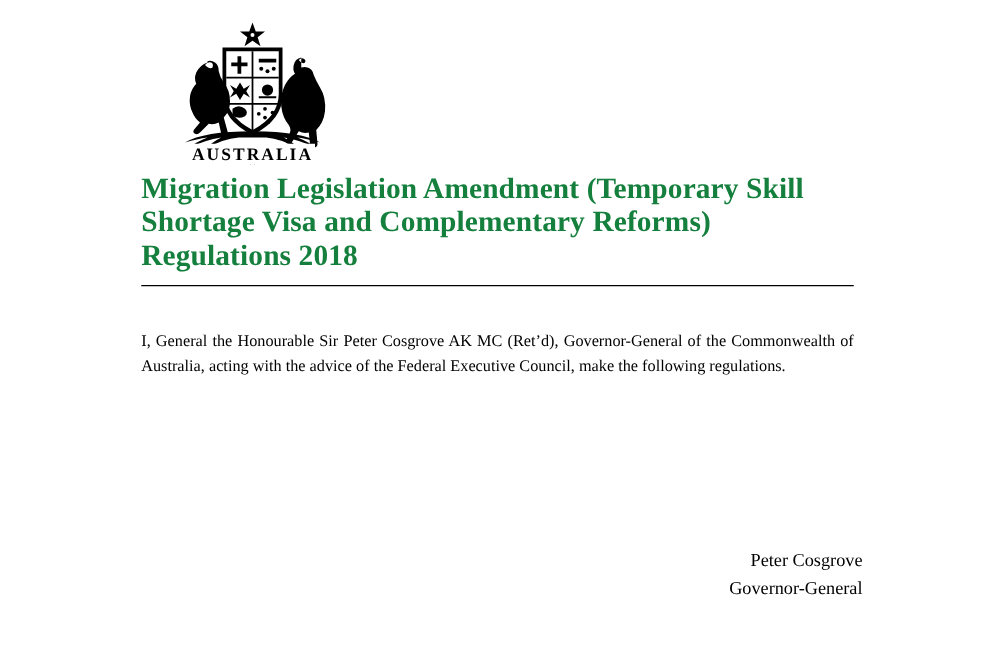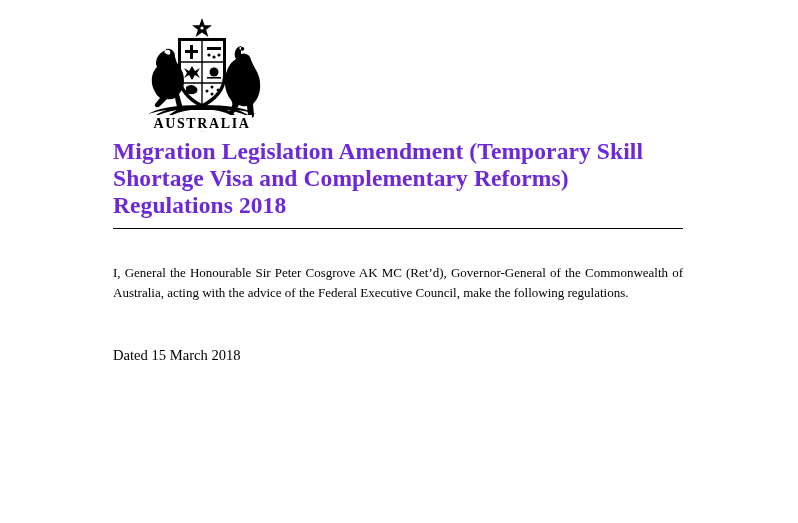--- a/index.html
+++ b/index.html
@@ -38,21 +38,21 @@
     top: 138px;
     width: 570px;
   }
   .doc-title {
     font-family: "Liberation Serif", serif;
     font-weight: bold;
     font-size: 23.5px;
     line-height: 27px;
     letter-spacing: 0.1px;
     margin: 0;
-    color: #6d28d9;
+    color: #15803d;
   }
   .title-rule {
     border: none;
     border-top: 1px solid #000;
     margin: 9px 0 0 0;
     width: 570px;
   }
   
   .body-para {
     position: absolute;
@@ -140,16 +140,19 @@
     </svg>
   </div>
 
   <div class="title-block">
     <h1 class="doc-title">Migration Legislation Amendment (Temporary Skill Shortage Visa and Complementary Reforms) Regulations 2018</h1>
     <hr class="title-rule">
   </div>
 
   <p class="body-para">I, General the Honourable Sir Peter Cosgrove AK MC (Ret’d), Governor-General of the Commonwealth of Australia, acting with the advice of the Federal Executive Council, make the following regulations.</p>
 
-  <div class="dated-line">Dated 15 March 2018</div>
 
+  <div class="signature-block">
+    <span class="signature-name">Peter Cosgrove</span>
+    <span class="signature-role">Governor-General</span>
+  </div>
 
 </div>
 
 </body></html>

